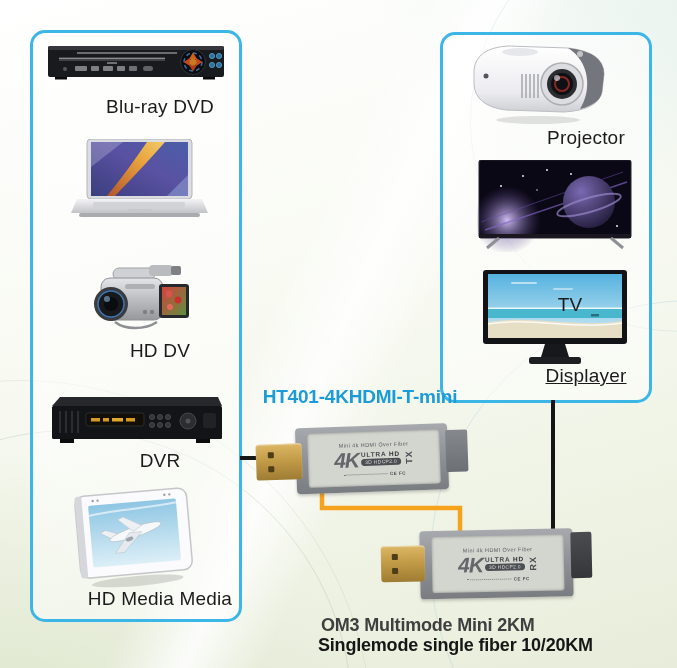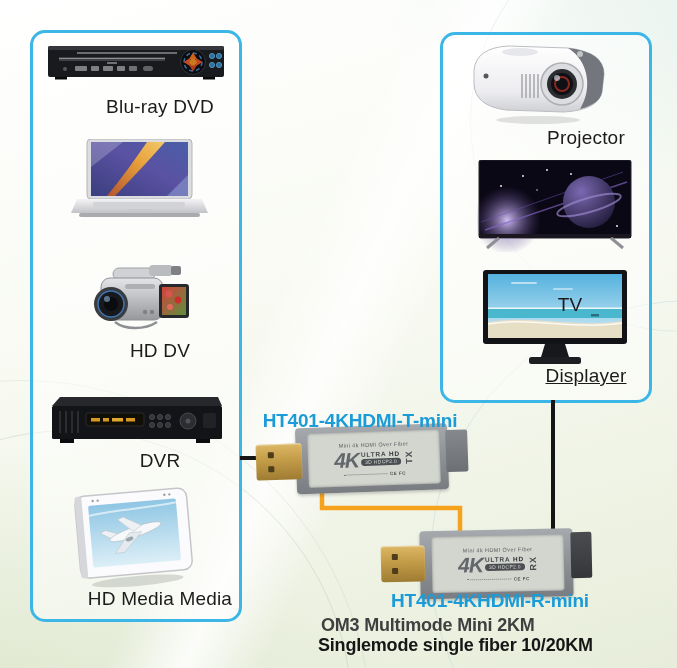--- a/index.html
+++ b/index.html
@@ -343,21 +343,21 @@
           <span class="plate-badge">3D HDCP2.0</span>
         </span>
         <span class="plate-port">TX</span>
       </div>
       <div class="plate-micro">
         <span class="micro-line"></span>
         <span class="plate-cert">CE FC</span>
       </div>
     </div>
   </div>
-  <div class="model-label" style="left:255px;top:410px;">HT401-4KHDMI-T-mini</div>
+  <div class="model-label" style="left:255px;top:386px;">HT401-4KHDMI-T-mini</div>
 
   <div class="dongle" style="left:381px;top:529px;width:214px;height:72px;transform:rotate(-1.2deg);">
     <div class="body" style="left:39px;top:1px;width:153px;height:68px;"></div>
     <div class="plug" style="left:0;top:15px;width:44px;height:36px;">
       <div class="hole" style="left:11px;top:8px;"></div>
       <div class="hole" style="left:11px;top:22px;"></div>
     </div>
     <div class="cap cap-dark" style="left:190px;top:5px;width:21px;height:46px;"></div>
     <div class="plate" style="left:51px;top:7px;width:132px;height:56px;">
       <div class="plate-line1">Mini 4k HDMI Over Fiber</div>
@@ -368,17 +368,16 @@
           <span class="plate-badge">3D HDCP2.0</span>
         </span>
         <span class="plate-port">RX</span>
       </div>
       <div class="plate-micro">
         <span class="micro-line"></span>
         <span class="plate-cert">CE FC</span>
       </div>
     </div>
   </div>
-  <div class="model-label" style="left:385px;top:590px;">HT401-4KHDMI-R-mini</div>
 
   <div class="caption-line" id="caption1">OM3 Multimode Mini 2KM</div>
   <div class="caption-line" id="caption2">Singlemode single fiber 10/20KM</div>
 </div>
 
 </body></html>

